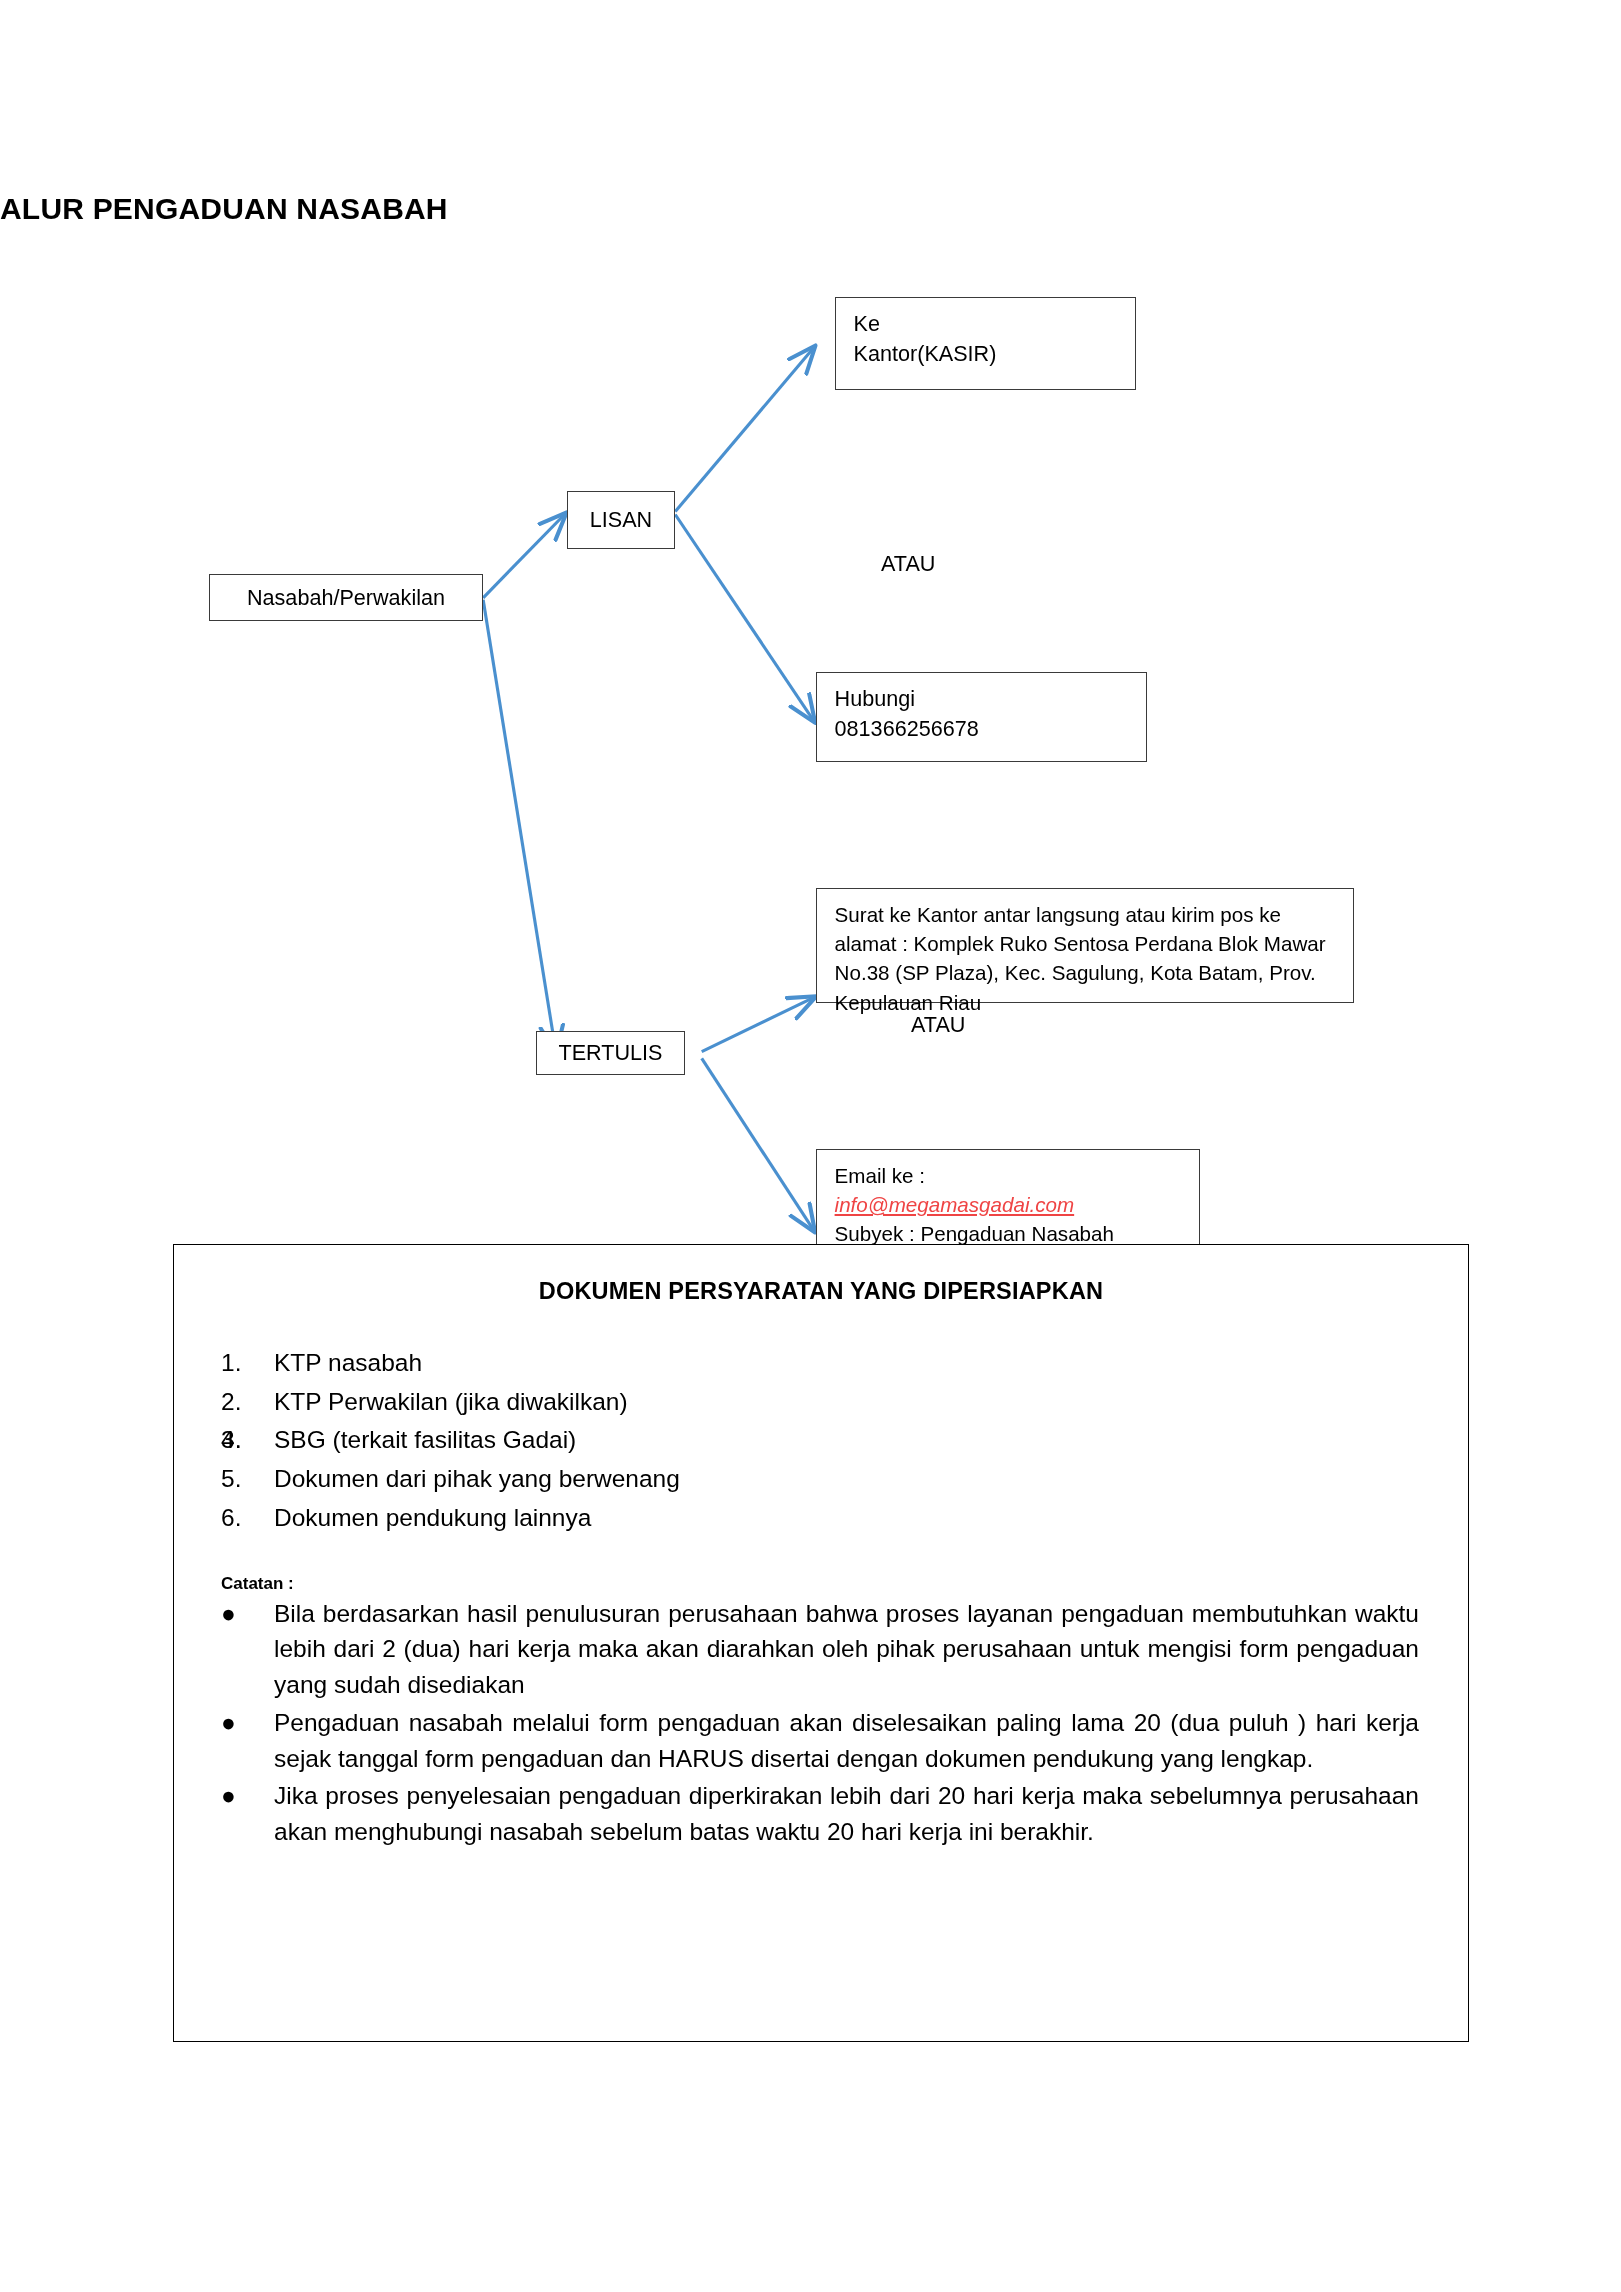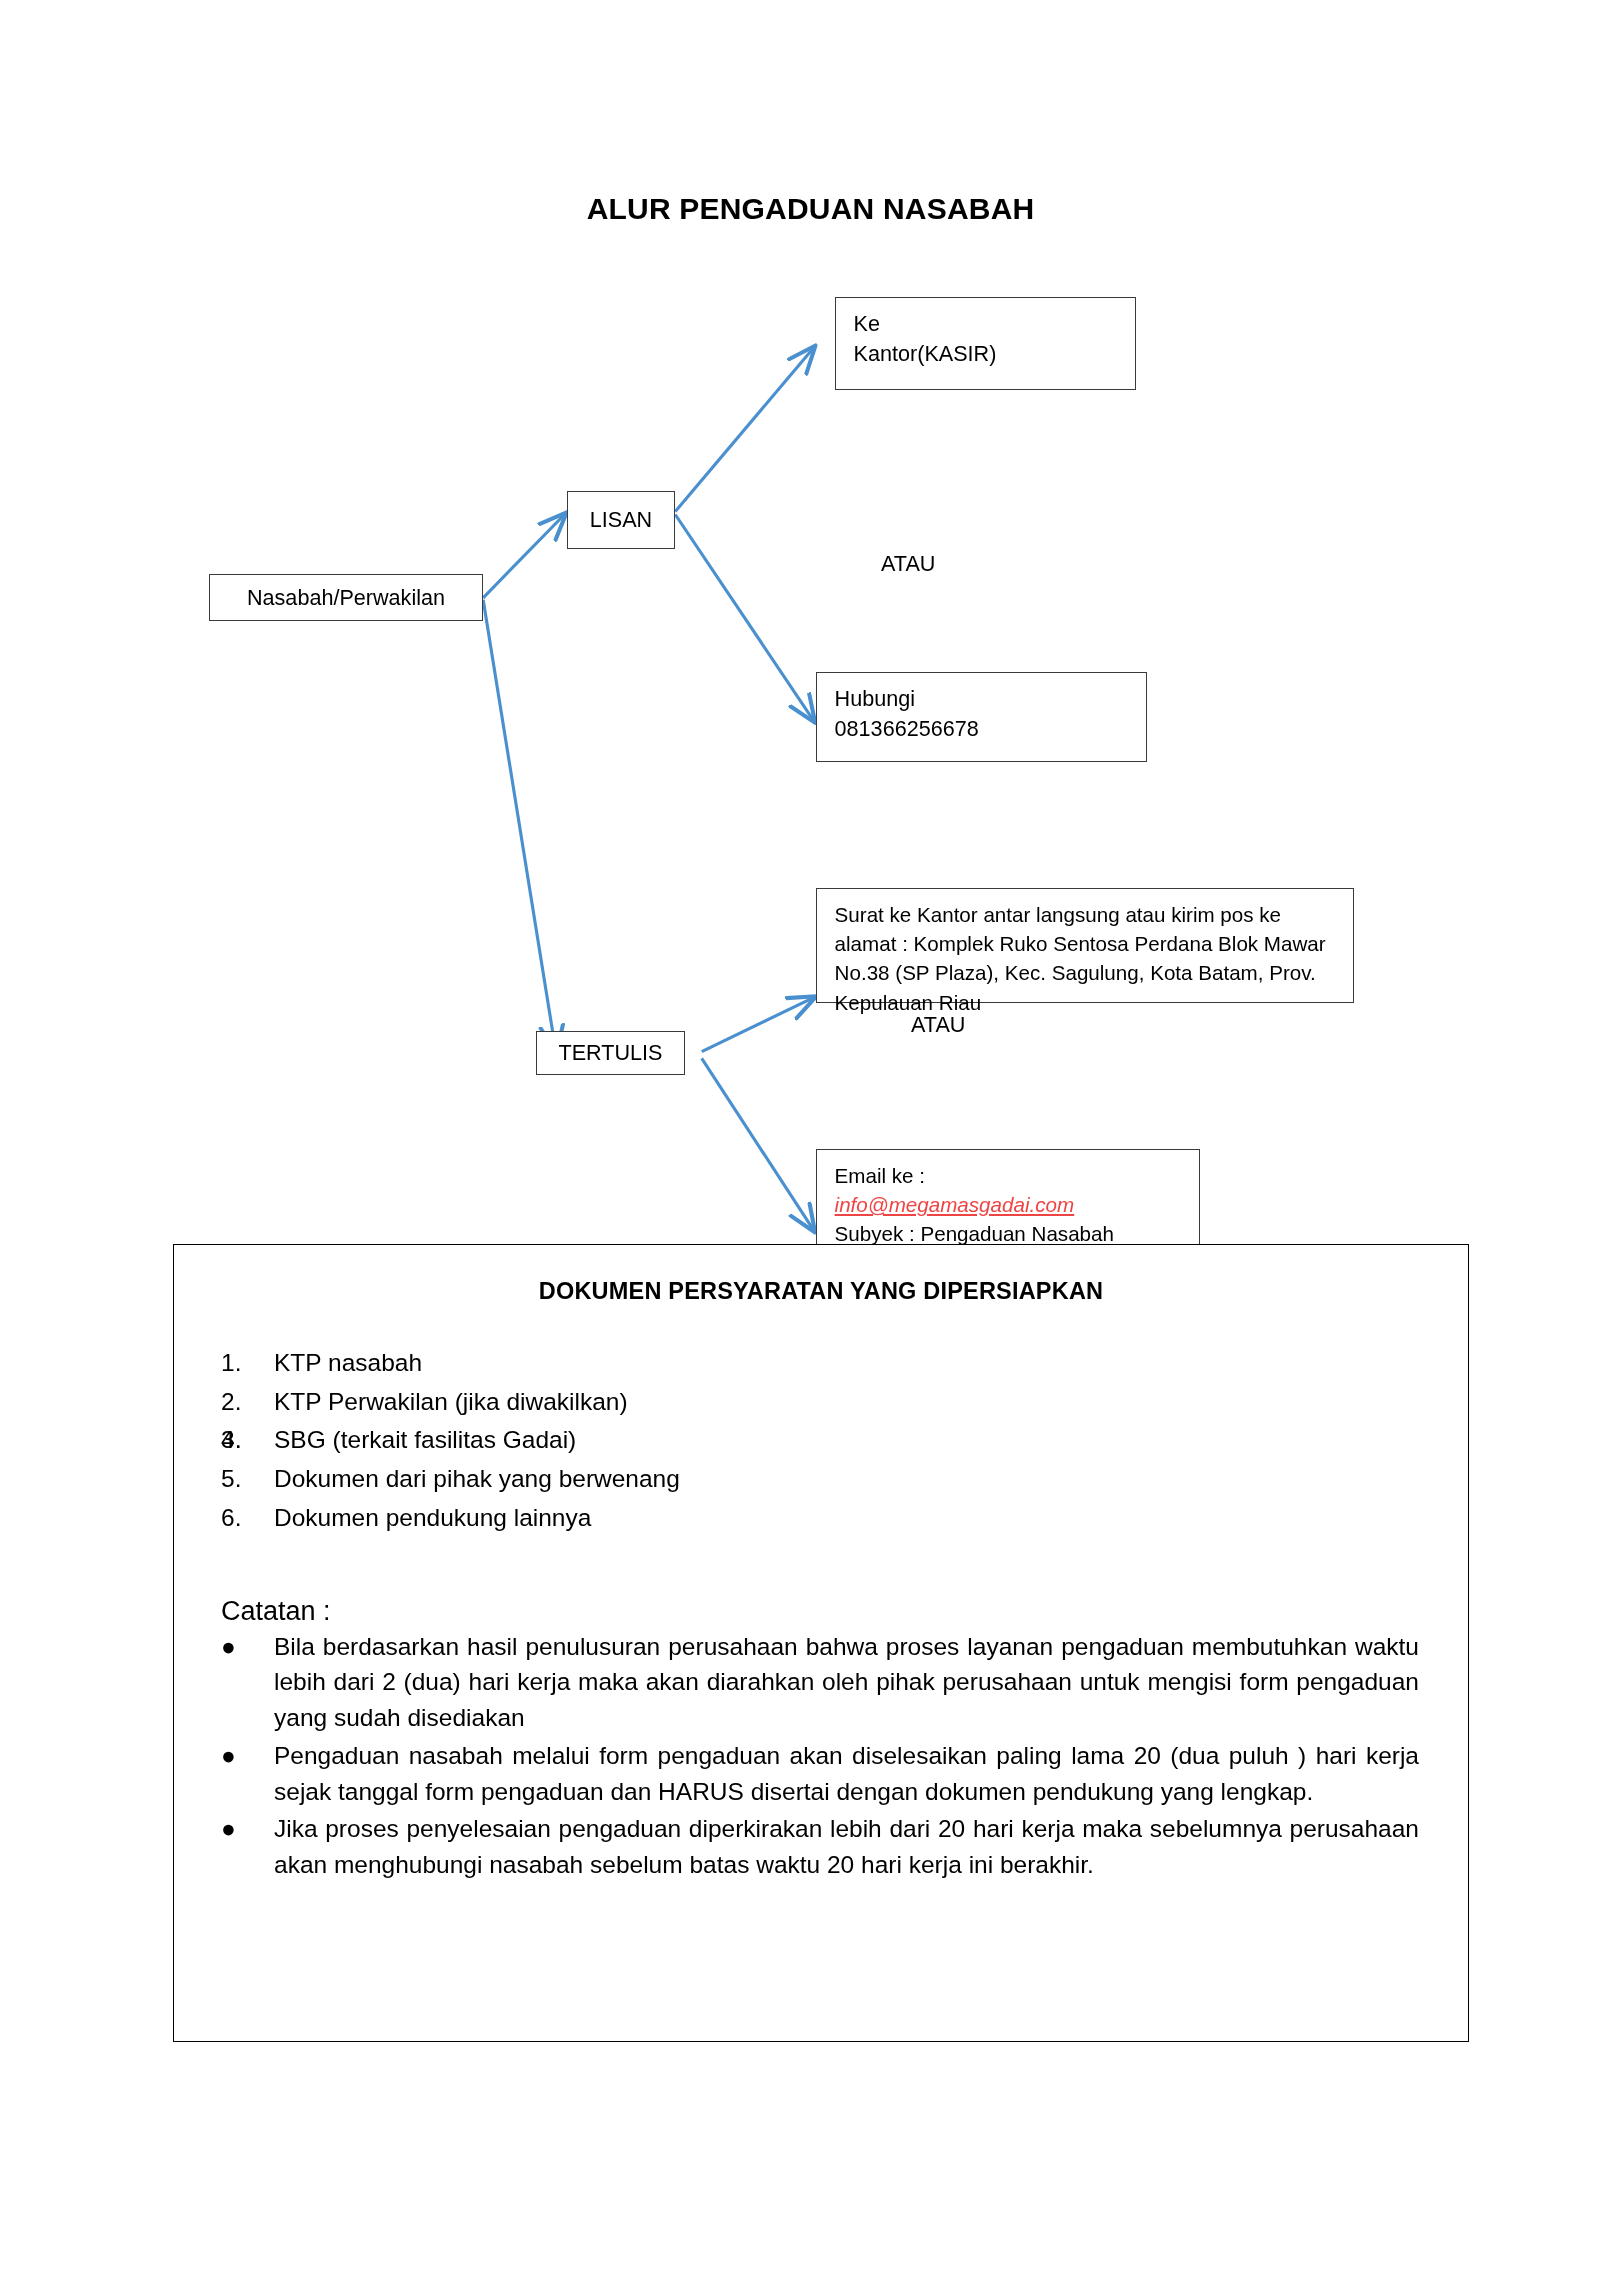--- a/index.html
+++ b/index.html
@@ -23,21 +23,20 @@
     height: 2293px;
     background: #ffffff;
   }
 
   
   .doc-title {
     position: absolute;
     left: 0;
     top: 192px;
     width: 1621px;
-    text-align: center;
     font-size: 30px;
     font-weight: bold;
     letter-spacing: 0.2px;
     color: #000;
   }
 
   
   #flow {
     position: absolute;
     left: 0;
@@ -135,23 +134,23 @@
   }
   .req-list li .num {
     position: absolute;
     left: 47px;
     top: 0;
     width: 39px;
     text-align: left;
   }
 
   .catatan-head {
-    margin: 61px 0 0 47px;
-    font-size: 27px;
-    font-weight: normal;
+    margin: 39px 0 0 47px;
+    font-size: 17px;
+    font-weight: bold;
   }
 
   .notes {
     margin: 0;
     padding: 0;
     list-style: none;
   }
   .notes li {
     position: relative;
     font-size: 24.5px;

